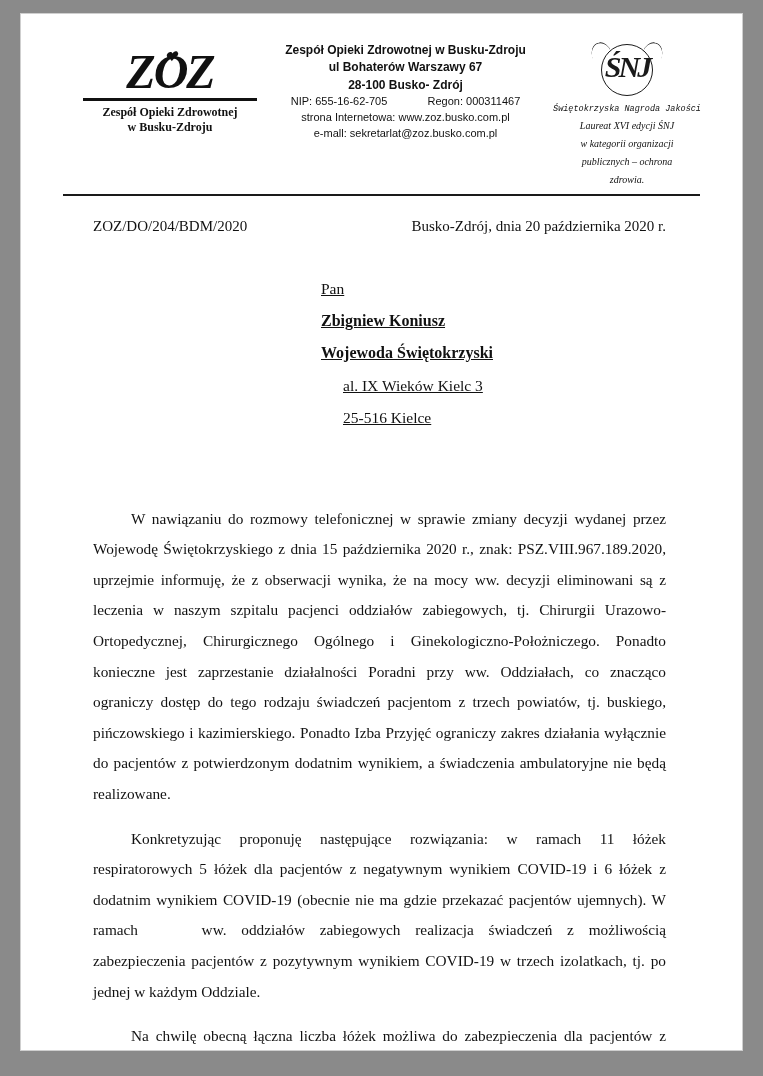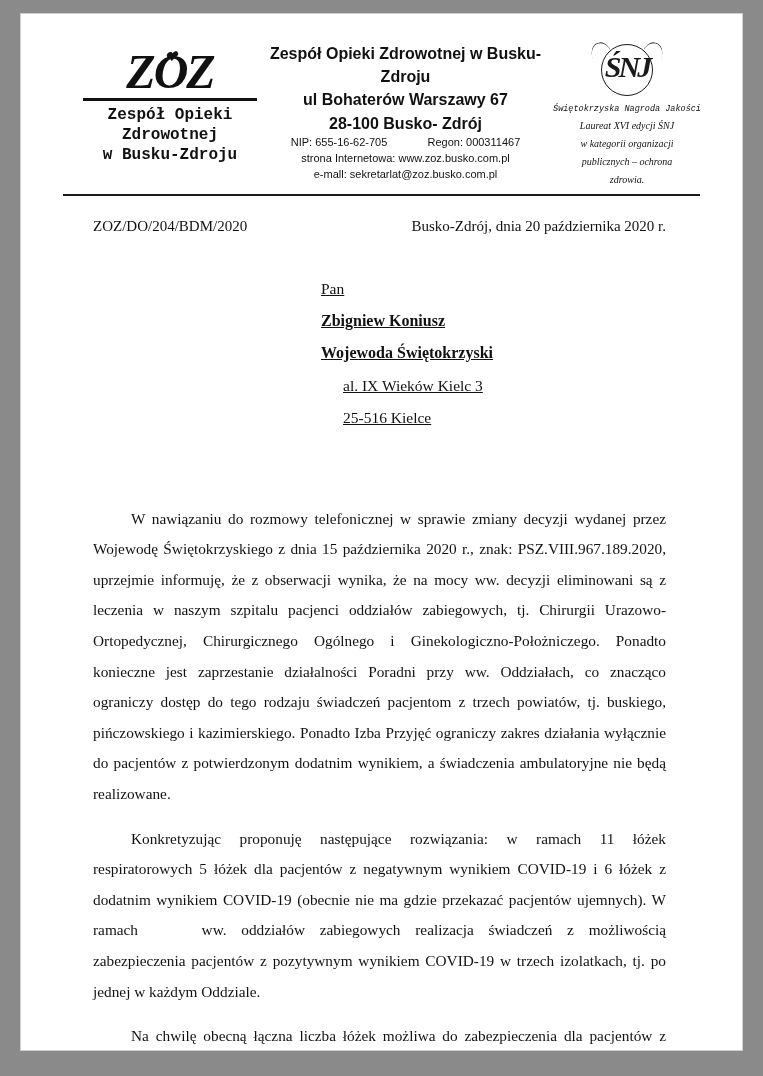--- a/index.html
+++ b/index.html
@@ -54,39 +54,39 @@
     transform: translateX(-50%) rotate(-8deg);
     font-size: 15px;
     color: #111;
   }
   .logo-rule {
     height: 3px;
     background: #111;
     margin: 2px 2px 4px 2px;
   }
   .logo-sub {
-    font-family: Liberation Mono, monospace;
-    font-size: 16px;
+    font-family: Liberation Serif, serif;
+    font-size: 12px;
     font-weight: bold;
     line-height: 1.25;
     color: #111;
     text-align: center;
   }
   .center-block {
     flex: 1;
     text-align: center;
     font-family: "Liberation Sans", sans-serif;
     font-size: 11.5px;
     line-height: 1.45;
     color: #111;
     padding-top: 4px;
   }
   .center-block .bold {
     font-weight: bold;
-    font-size: 16px;
+    font-size: 12px;
   }
   .center-block .contact {
     font-size: 11px;
   }
   .center-block .row-two {
     display: block;
   }
   .emblem-block {
     width: 150px;
     text-align: center;

